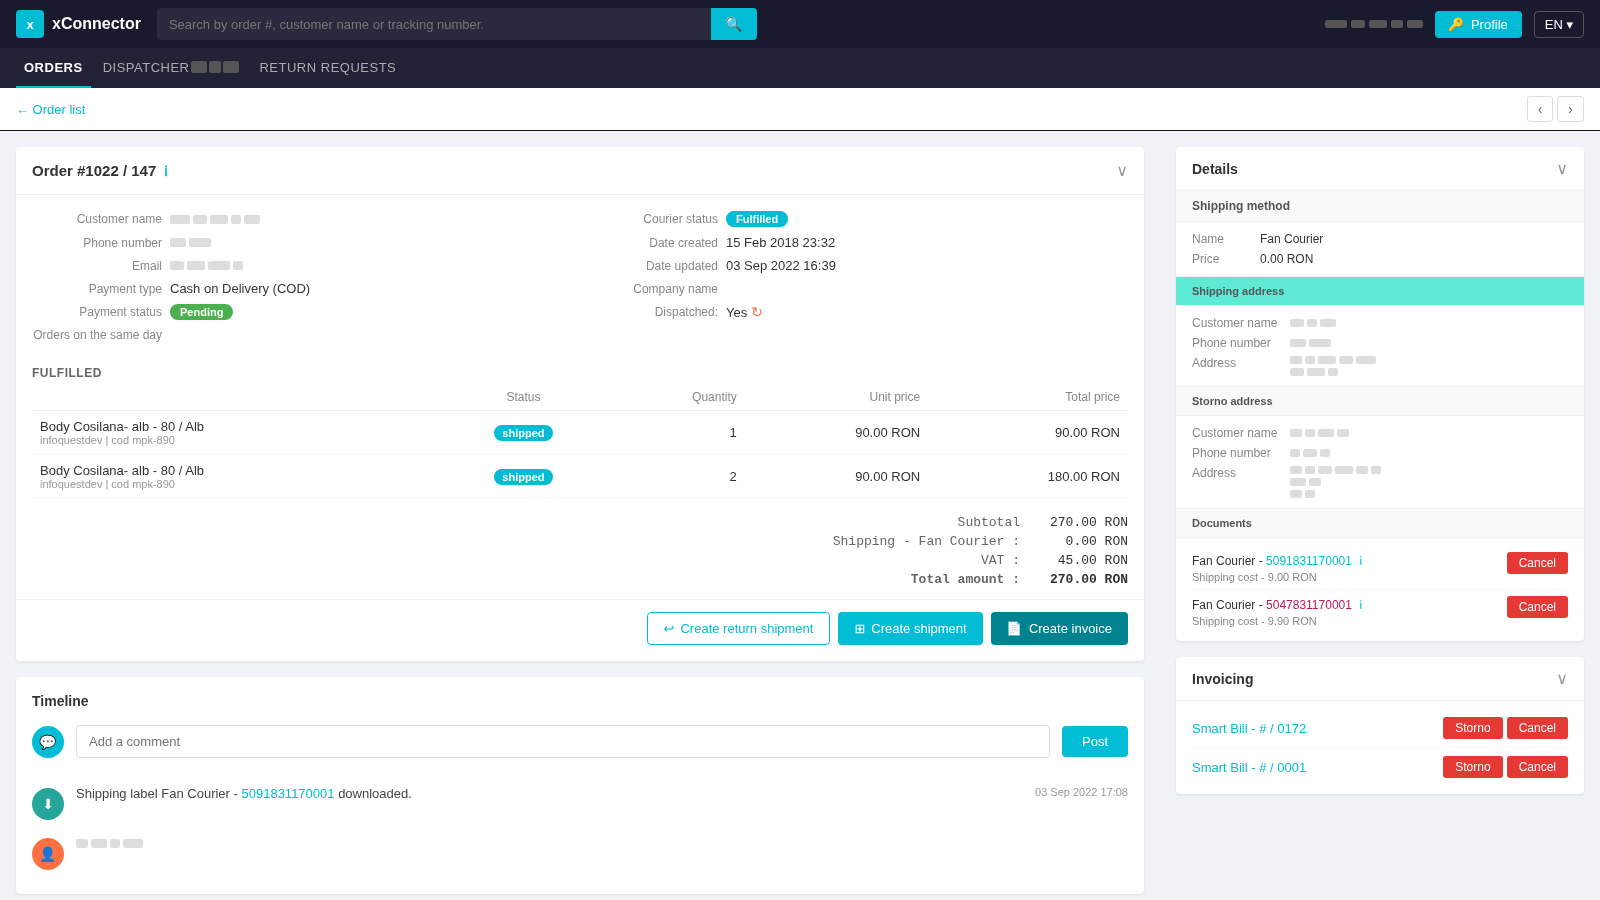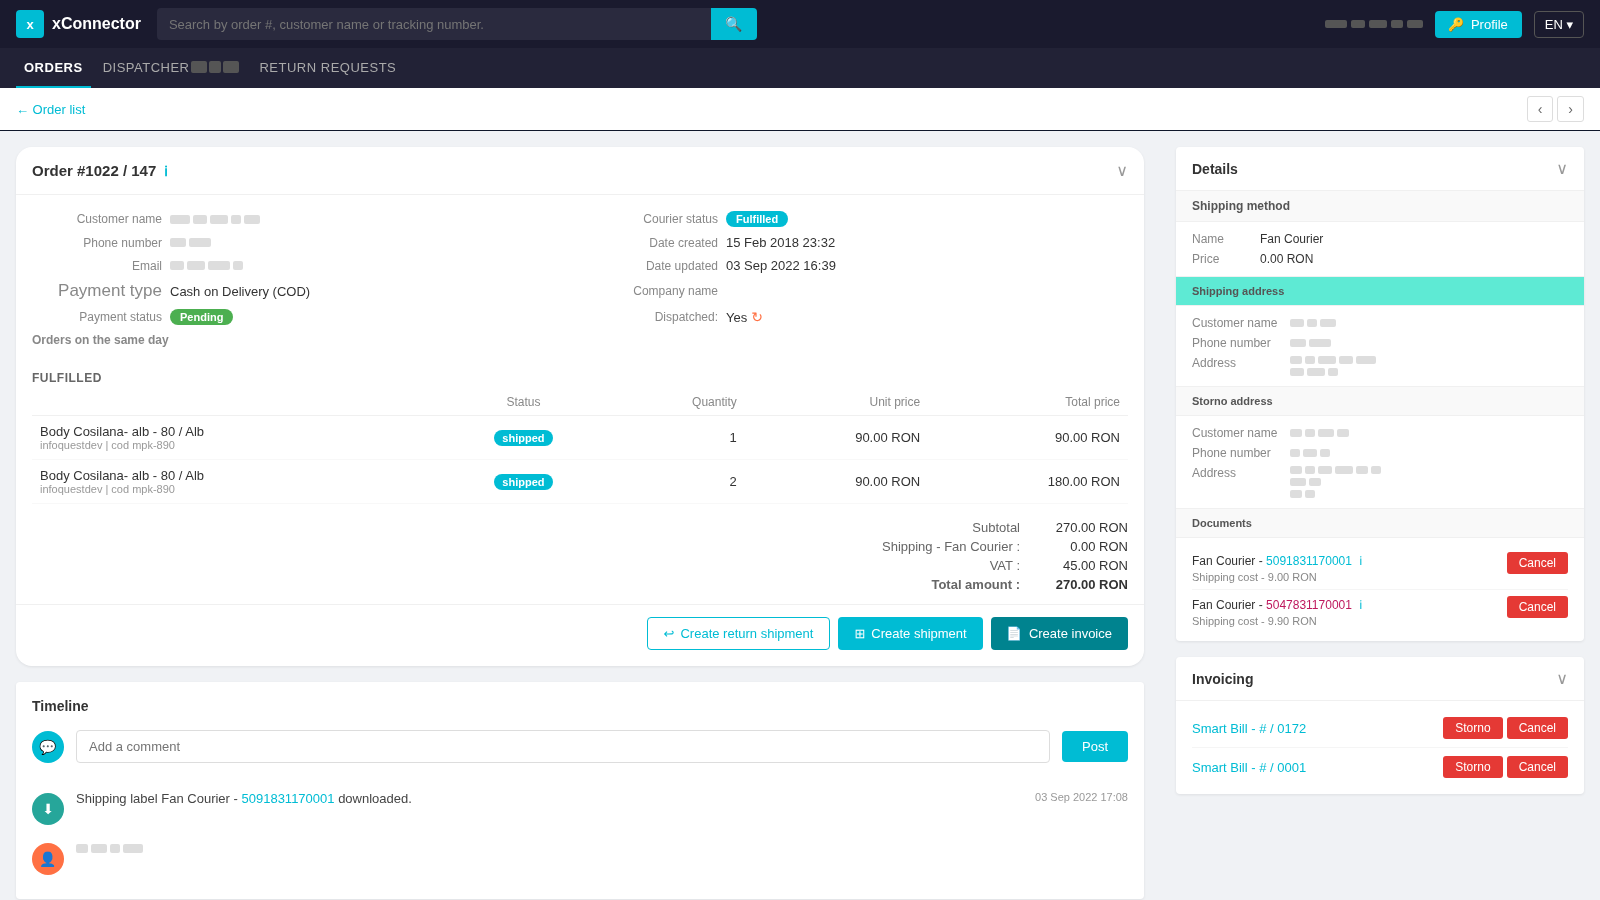--- a/index.html
+++ b/index.html
@@ -60,21 +60,21 @@
   <div style="display:flex;gap:4px;">
     <button style="background:white;border:1px solid #ddd;padding:4px 10px;border-radius:3px;cursor:pointer;color:#666;font-size:14px;">‹</button>
     <button style="background:white;border:1px solid #ddd;padding:4px 10px;border-radius:3px;cursor:pointer;color:#666;font-size:14px;">›</button>
   </div>
 </div>
 
 <div style="display:flex;height:calc(900px - 128px);overflow:hidden;background:#f0f2f5;">
 
   <div style="flex:1;overflow-y:auto;padding:16px;">
 
-    <div style="background:white;border-radius:16px;margin-bottom:16px;box-shadow:0 1px 3px rgba(0,0,0,0.08);">
+    <div style="background:white;border-radius:4px;margin-bottom:16px;box-shadow:0 1px 3px rgba(0,0,0,0.08);">
 
       <div style="display:flex;justify-content:space-between;align-items:center;padding:14px 16px;border-bottom:1px solid #f0f0f0;">
         <div style="font-size:15px;font-weight:600;display:flex;align-items:center;gap:8px;">
           <span>Order #1022 / 147</span>
           <span style="color:#00bcd4;font-size:14px;">ℹ</span>
         </div>
         <button style="background:none;border:none;cursor:pointer;color:#999;font-size:16px;">∨</button>
       </div>
 
       <div style="padding:16px;display:grid;grid-template-columns:1fr 1fr;gap:8px 16px;">
@@ -115,41 +115,41 @@
             <span style="width:22px;height:9px;background:#ddd;border-radius:2px;display:inline-block;"></span>
             <span style="width:10px;height:9px;background:#ddd;border-radius:2px;display:inline-block;"></span>
           </span>
         </div>
         <div style="display:flex;gap:8px;align-items:flex-end;">
           <span style="color:#888;font-size:12px;min-width:130px;text-align:right;">Date updated</span>
           <span style="color:#333;font-size:13px;">03 Sep 2022 16:39</span>
         </div>
 
         <div style="display:flex;gap:8px;align-items:center;">
-          <span style="color:#888;font-size:17px;min-width:130px;text-align:right;">Payment type</span>
+          <span style="color:#888;font-size:12px;min-width:130px;text-align:right;">Payment type</span>
           <span style="color:#333;font-size:13px;">Cash on Delivery (COD)</span>
         </div>
         <div style="display:flex;gap:8px;align-items:center;">
           <span style="color:#888;font-size:12px;min-width:130px;text-align:right;">Company name</span>
           <span style="color:#333;font-size:13px;"></span>
         </div>
 
         <div style="display:flex;gap:8px;align-items:center;">
           <span style="color:#888;font-size:12px;min-width:130px;text-align:right;">Payment status</span>
           <span style="background:#4caf50;color:white;padding:2px 10px;border-radius:12px;font-size:11px;font-weight:600;">Pending</span>
         </div>
         <div style="display:flex;gap:8px;align-items:center;">
           <span style="color:#888;font-size:12px;min-width:130px;text-align:right;">Dispatched:</span>
           <span style="color:#333;font-size:13px;display:flex;align-items:center;gap:4px;">
             <span>Yes</span>
             <span style="color:#ff7043;cursor:pointer;font-size:14px;">↻</span>
           </span>
         </div>
 
-        <div style="display:flex;gap:8px;align-items:center;font-weight:bold;">
+        <div style="display:flex;gap:8px;align-items:center;">
           <span style="color:#888;font-size:12px;min-width:130px;text-align:right;">Orders on the same day</span>
           <span style="color:#333;font-size:13px;"></span>
         </div>
         <div></div>
       </div>
 
       <div style="padding:0 16px 8px;">
         <div style="font-size:12px;font-weight:700;color:#666;text-transform:uppercase;letter-spacing:0.5px;padding:8px 0 4px;">FULFILLED</div>
         <table style="width:100%;border-collapse:collapse;">
           <thead>
@@ -183,21 +183,21 @@
         <span style="background:#00bcd4;color:white;padding:2px 8px;border-radius:12px;font-size:11px;font-weight:600;">shipped</span>
       </td>
       <td style="padding:8px;border-bottom:1px solid #f8f8f8;vertical-align:middle;text-align:right;">2</td>
       <td style="padding:8px;border-bottom:1px solid #f8f8f8;vertical-align:middle;text-align:right;">90.00 RON</td>
       <td style="padding:8px;border-bottom:1px solid #f8f8f8;vertical-align:middle;text-align:right;">180.00 RON</td>
     </tr>
             </tbody>
         </table>
       </div>
 
-      <div style="padding:8px 16px 8px;">
+      <div style="padding:8px 16px 8px;font-family:Liberation Mono, monospace;">
         <div style="display:flex;justify-content:flex-end;margin-bottom:4px;">
           <span style="color:#666;font-size:13px;padding-right:8px;min-width:200px;text-align:right;">Subtotal</span>
           <span style="text-align:right;min-width:100px;font-size:13px;">270.00 RON</span>
         </div>
         <div style="display:flex;justify-content:flex-end;margin-bottom:4px;">
           <span style="color:#666;font-size:13px;padding-right:8px;min-width:200px;text-align:right;">Shipping - Fan Courier :</span>
           <span style="text-align:right;min-width:100px;font-size:13px;">0.00 RON</span>
         </div>
         <div style="display:flex;justify-content:flex-end;margin-bottom:4px;">
           <span style="color:#666;font-size:13px;padding-right:8px;min-width:200px;text-align:right;">VAT :</span>

